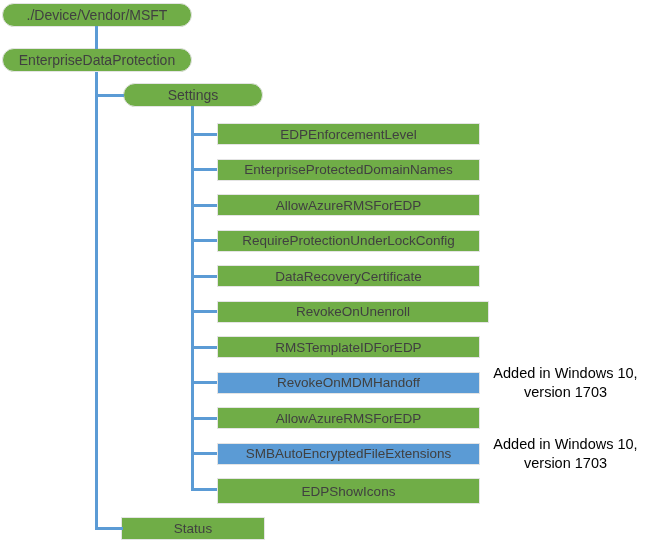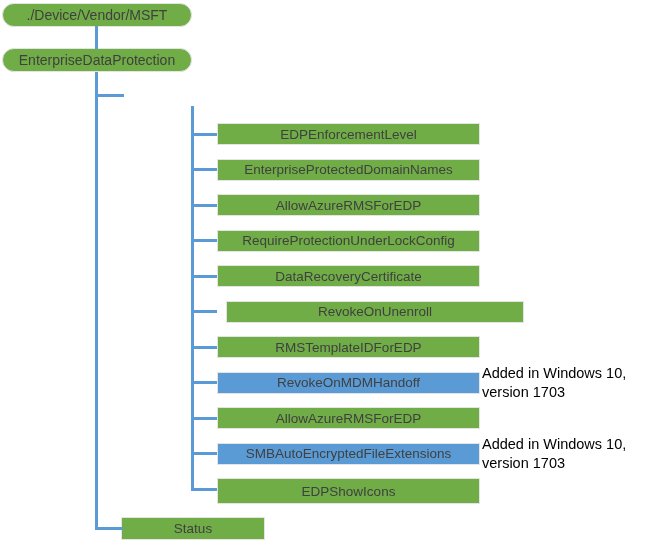--- a/index.html
+++ b/index.html
@@ -42,31 +42,33 @@
     position: absolute;
     background: var(--connector, #5b9bd5);
   }
   .annotation {
     position: absolute;
     left: 482px;
     width: 167px;
     color: var(--annotation-text, #000000);
     font-size: 14.5px;
     line-height: 19px;
+    text-align: center;
   }
 </style>
 </head>
 <body>
 
 <div class="diagram">
 
   <div class="node pill green" style="left:2px; top:3px; width:190px;">./Device/Vendor/MSFT</div>
 
   <div class="node pill green" style="left:2px; top:48px; width:190px;">EnterpriseDataProtection</div>
 
+  <div class="node pill green" style="left:123px; top:83px; width:140px;">Settings</div>
 
   <div class="node rect green" style="left:121px; top:517px; width:144px; height:23px;">Status</div>
 
   <div class="line" style="left:95px; top:26px; width:3px; height:23px;"></div>
   <div class="line" style="left:95px; top:72px; width:3px; height:458px;"></div>
   <div class="line" style="left:96px; top:94px; width:28px; height:3px;"></div>
   <div class="line" style="left:95px; top:527px; width:28px; height:3px;"></div>
   <div class="line" style="left:191px; top:106px; width:3px; height:385px;"></div>
 
   <div id="children-layer">
@@ -74,21 +76,21 @@
       <div class="node rect green" style="left: 217px; top: 123px; width: 263px; height: 22px;">EDPEnforcementLevel</div>
       <div class="line" style="left: 192px; top: 168px; width: 25px; height: 3px;"></div>
       <div class="node rect green" style="left: 217px; top: 158.5px; width: 263px; height: 22px;">EnterpriseProtectedDomainNames</div>
       <div class="line" style="left: 192px; top: 203.5px; width: 25px; height: 3px;"></div>
       <div class="node rect green" style="left: 217px; top: 194px; width: 263px; height: 22px;">AllowAzureRMSForEDP</div>
       <div class="line" style="left: 192px; top: 239px; width: 25px; height: 3px;"></div>
       <div class="node rect green" style="left: 217px; top: 229.5px; width: 263px; height: 22px;">RequireProtectionUnderLockConfig</div>
       <div class="line" style="left: 192px; top: 274.5px; width: 25px; height: 3px;"></div>
       <div class="node rect green" style="left: 217px; top: 265px; width: 263px; height: 22px;">DataRecoveryCertificate</div>
       <div class="line" style="left: 192px; top: 310px; width: 25px; height: 3px;"></div>
-      <div class="node rect green" style="left: 226px; top: 300.5px; width: 298px; height: 22px;">RevokeOnUnenroll</div>
+      <div class="node rect green" style="left: 217px; top: 300.5px; width: 272px; height: 22px;">RevokeOnUnenroll</div>
       <div class="line" style="left: 192px; top: 345.5px; width: 25px; height: 3px;"></div>
       <div class="node rect green" style="left: 217px; top: 336px; width: 263px; height: 22px;">RMSTemplateIDForEDP</div>
       <div class="line" style="left: 192px; top: 381px; width: 25px; height: 3px;"></div>
       <div class="node rect blue" style="left: 217px; top: 371.5px; width: 263px; height: 22px;">RevokeOnMDMHandoff</div>
       <div class="annotation" style="top: 363.5px;">
         <div>Added in Windows 10,</div>
         <div>version 1703</div>
       </div>
       <div class="line" style="left: 192px; top: 416.5px; width: 25px; height: 3px;"></div>
       <div class="node rect green" style="left: 217px; top: 407px; width: 263px; height: 22px; text-align: right;">AllowAzureRMSForEDP</div>

